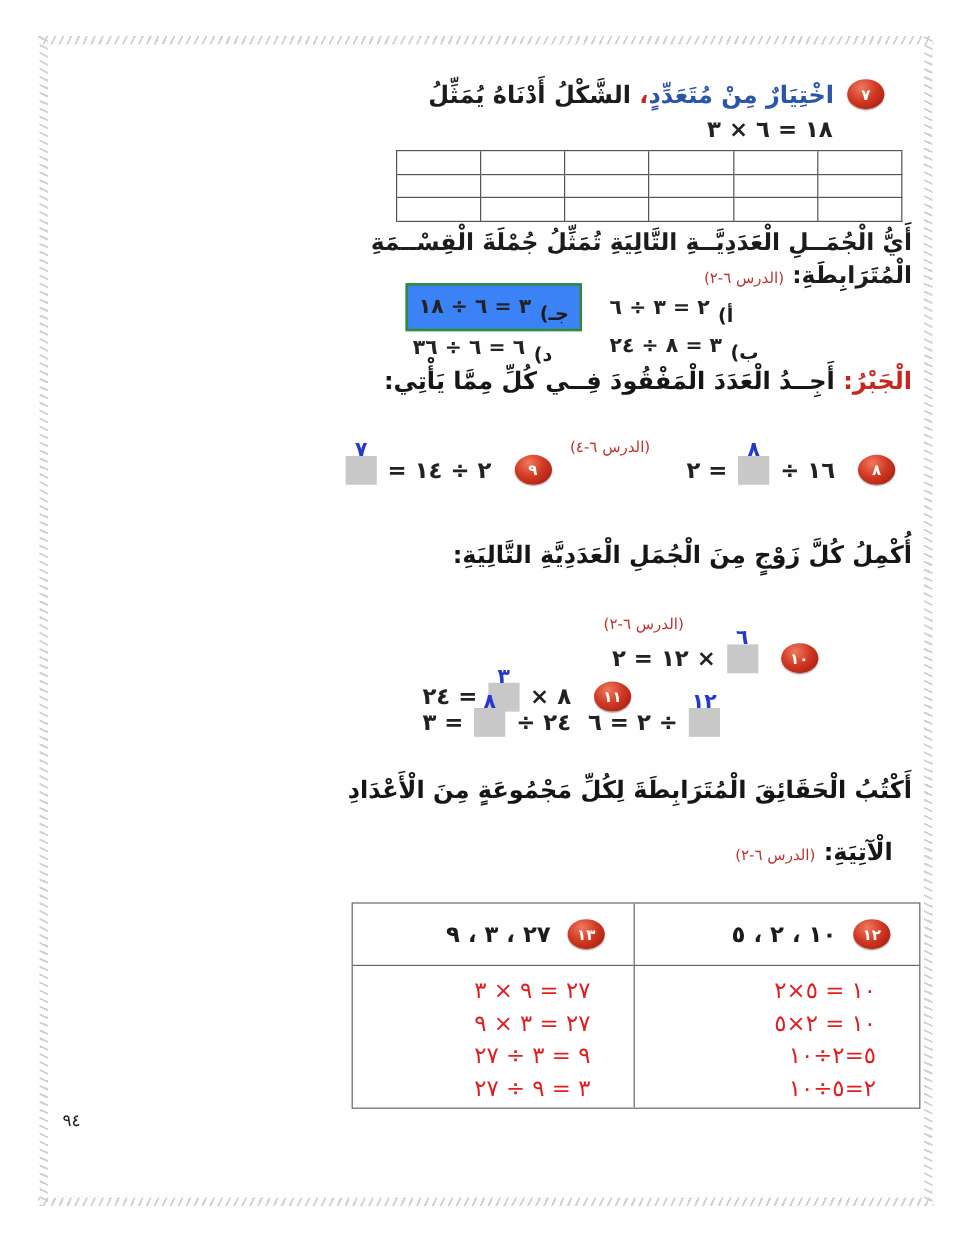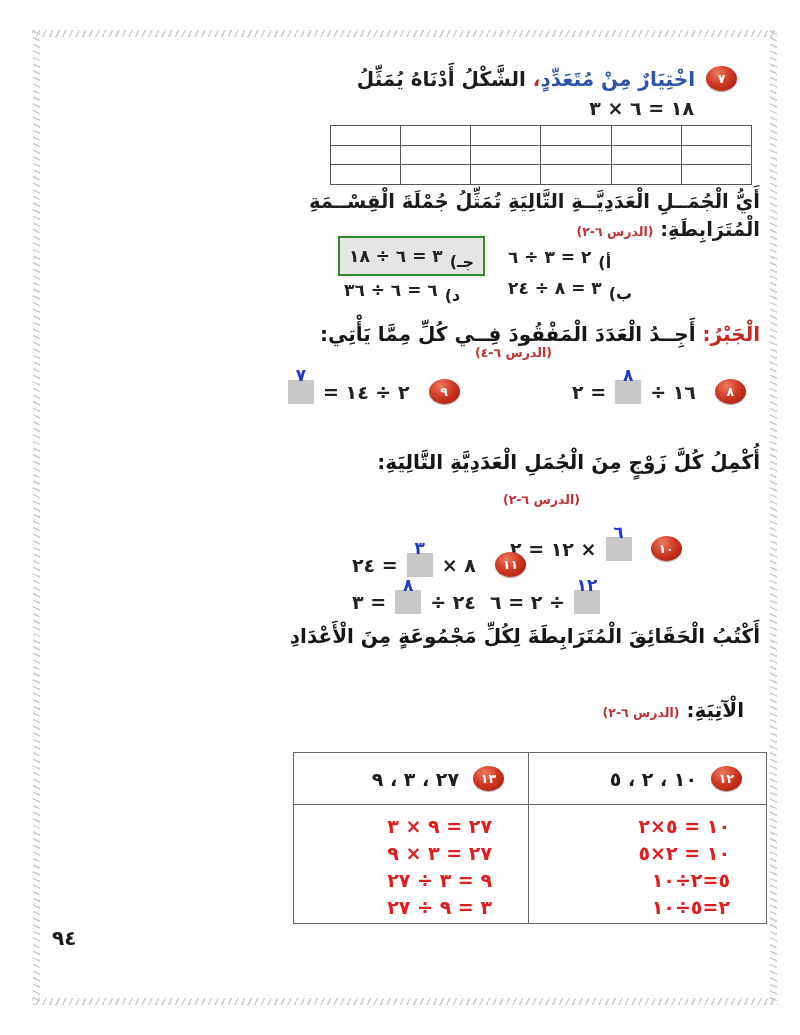--- a/index.html
+++ b/index.html
@@ -25,21 +25,21 @@
   }
   .eq{font-size:19px;font-weight:600;direction:ltr;unicode-bidi:isolate;white-space:pre;color:#222;}
   .item{position:absolute;display:flex;align-items:center;gap:9px;}
   .item .qcircle{margin-left:10px;}
   .ansbox{display:inline-block;width:26px;height:24px;background:#c8c8c8;position:relative;}
   .ansbox .ans{
     position:absolute;left:0;right:0;top:-15px;text-align:center;
     color:var(--answer-blue);font-weight:bold;font-size:17px;direction:ltr;unicode-bidi:isolate;
   }
   .heading{position:absolute;direction:rtl;text-align:right;font-weight:bold;font-size:20px;color:#161616;}
-  .lesson{color:var(--lesson-red);font-size:12.5px;font-weight:bold;direction:rtl;unicode-bidi:isolate;}
+  .lesson{color:var(--lesson-red);font-size:12.5px;font-weight:normal;direction:rtl;unicode-bidi:isolate;margin-top:20px;}
   .lesson-abs{position:absolute;}
   .red-title{color:var(--accent-red);}
   .blue-title{color:var(--title-blue);}
   .red-sep{color:var(--accent-red);}
 
   .q7-header{position:absolute;top:66px;right:63px;display:flex;direction:rtl;align-items:center;gap:11px;}
   .q7-title{font-size:20px;font-weight:bold;direction:rtl;}
   .main-eq{position:absolute;top:97px;right:106px;}
 
   .grid6{
@@ -49,40 +49,40 @@
   }
   .grid6 > div{border-right:1.3px solid #555;border-bottom:1.3px solid #555;}
 
   .qtext{
     position:absolute;top:188px;right:40px;width:492px;direction:rtl;text-align:right;
     font-size:19.5px;font-weight:bold;line-height:28px;
   }
   .choice{position:absolute;display:flex;align-items:center;gap:7px;}
   .choice .eq{font-size:17px;}
   .choice .key{font-size:16px;font-weight:bold;direction:ltr;unicode-bidi:isolate;margin-top:12px;}
-  .correct-box{border:2.5px solid var(--correct-green);padding:2px 9px 3px;background:#e5e5e5;text-align:right;}
+  .correct-box{border:2.5px solid var(--correct-green);padding:2px 9px 3px;background:#3b82f6;text-align:right;}
 
   .facts-table{
     position:absolute;left:293px;top:752px;width:472px;
     display:grid;grid-template-columns:234px 238px;
     border:1.6px solid #666;background:#fff;
   }
   .ft-divider{border-left:1.4px solid #666;}
   .ft-hdr{
     height:52px;border-bottom:1.4px solid #666;
     display:flex;direction:rtl;align-items:center;gap:14px;padding-right:24px;
     font-size:19px;font-weight:bold;box-sizing:border-box;
   }
   .ft-set{direction:ltr;unicode-bidi:isolate;letter-spacing:1px;}
   .ft-body{height:118px;padding:8px 36px 0 0;text-align:right;box-sizing:border-box;}
   .ft-body > div{
-    color:var(--facts-red);font-weight:bold;font-size:19px;line-height:27px;
+    color:var(--facts-red);font-weight:normal;font-size:19px;line-height:27px;
     direction:ltr;unicode-bidi:isolate;
   }
-  .page-num{position:absolute;top:926px;left:52px;font-size:20px;font-weight:bold;direction:ltr;}
+  .page-num{position:absolute;top:926px;left:52px;font-size:14px;font-weight:normal;direction:ltr;}
 </style>
 </head>
 <body>
 
 <div class="page">
 
   <div class="bstrip bh b-top"></div>
   <div class="bstrip bh b-bottom"></div>
   <div class="bstrip bv b-left"></div>
   <div class="bstrip bv b-right"></div>
@@ -134,21 +134,21 @@
   </div>
   <div class="choice" style="left:508px;top:272px;">
     <span class="eq">٣ = ٨ ÷ ٢٤</span>
     <span class="key">(ب</span>
   </div>
   <div class="choice" style="left:344px;top:274px;">
     <span class="eq">٦ = ٦ ÷ ٣٦</span>
     <span class="key">(د</span>
   </div>
 
-  <div class="heading" style="top:305px;right:40px;margin-top:17px;">
+  <div class="heading" style="top:305px;right:40px;">
     <span class="red-title">الْجَبْرُ:</span>
     <span>أَجِــدُ الْعَدَدَ الْمَفْقُودَ فِــي كُلِّ مِمَّا يَأْتِي:</span>
   </div>
   <div class="lesson lesson-abs" style="left:475px;top:345px;">(الدرس ٦-٤)</div>
 
   <div class="item" style="top:379px;left:572px;">
     <span class="eq">٢ =</span>
     <span class="ansbox">
         <span class="ans">٨</span>
       </span>
@@ -166,21 +166,21 @@
   <div class="heading" style="top:450px;right:40px;">أُكْمِلُ كُلَّ زَوْجٍ مِنَ الْجُمَلِ الْعَدَدِيَّةِ التَّالِيَةِ:</div>
   <div class="lesson lesson-abs" style="left:503px;top:492px;">(الدرس ٦-٢)</div>
 
   <div class="item" style="top:536px;left:510px;">
     <span class="eq">١٢ = ٢ ×</span>
     <span class="ansbox">
         <span class="ans">٦</span>
       </span>
     <div class="qcircle">١٠</div>
   </div>
-  <div class="item" style="top:552px;left:352px;">
+  <div class="item" style="top:568px;left:352px;">
     <span class="eq">٢٤ =</span>
     <span class="ansbox">
         <span class="ans">٣</span>
       </span>
     <span class="eq">× ٨</span>
     <div class="qcircle">١١</div>
   </div>
   <div class="item" style="top:590px;left:490px;">
     <span class="eq">٢ = ٦ ÷</span>
     <span class="ansbox">
@@ -188,21 +188,21 @@
       </span>
   </div>
   <div class="item" style="top:590px;left:352px;">
     <span class="eq">٣ =</span>
     <span class="ansbox">
         <span class="ans">٨</span>
       </span>
     <span class="eq">÷ ٢٤</span>
   </div>
 
-  <div class="heading" style="top:624px;right:40px;">أَكْتُبُ الْحَقَائِقَ الْمُتَرَابِطَةَ لِكُلِّ مَجْمُوعَةٍ مِنَ الْأَعْدَادِ</div>
+  <div class="heading" style="top:646px;right:40px;">أَكْتُبُ الْحَقَائِقَ الْمُتَرَابِطَةَ لِكُلِّ مَجْمُوعَةٍ مِنَ الْأَعْدَادِ</div>
   <div class="heading" style="top:698px;right:56px;">
     <span>الْآتِيَةِ:</span>
     <span class="lesson">(الدرس ٦-٢)</span>
   </div>
 
   <div class="facts-table">
 
     <div class="ft-hdr">
       <div class="qcircle">١٣</div>
       <span class="ft-set">٢٧ ، ٣ ، ٩</span>

